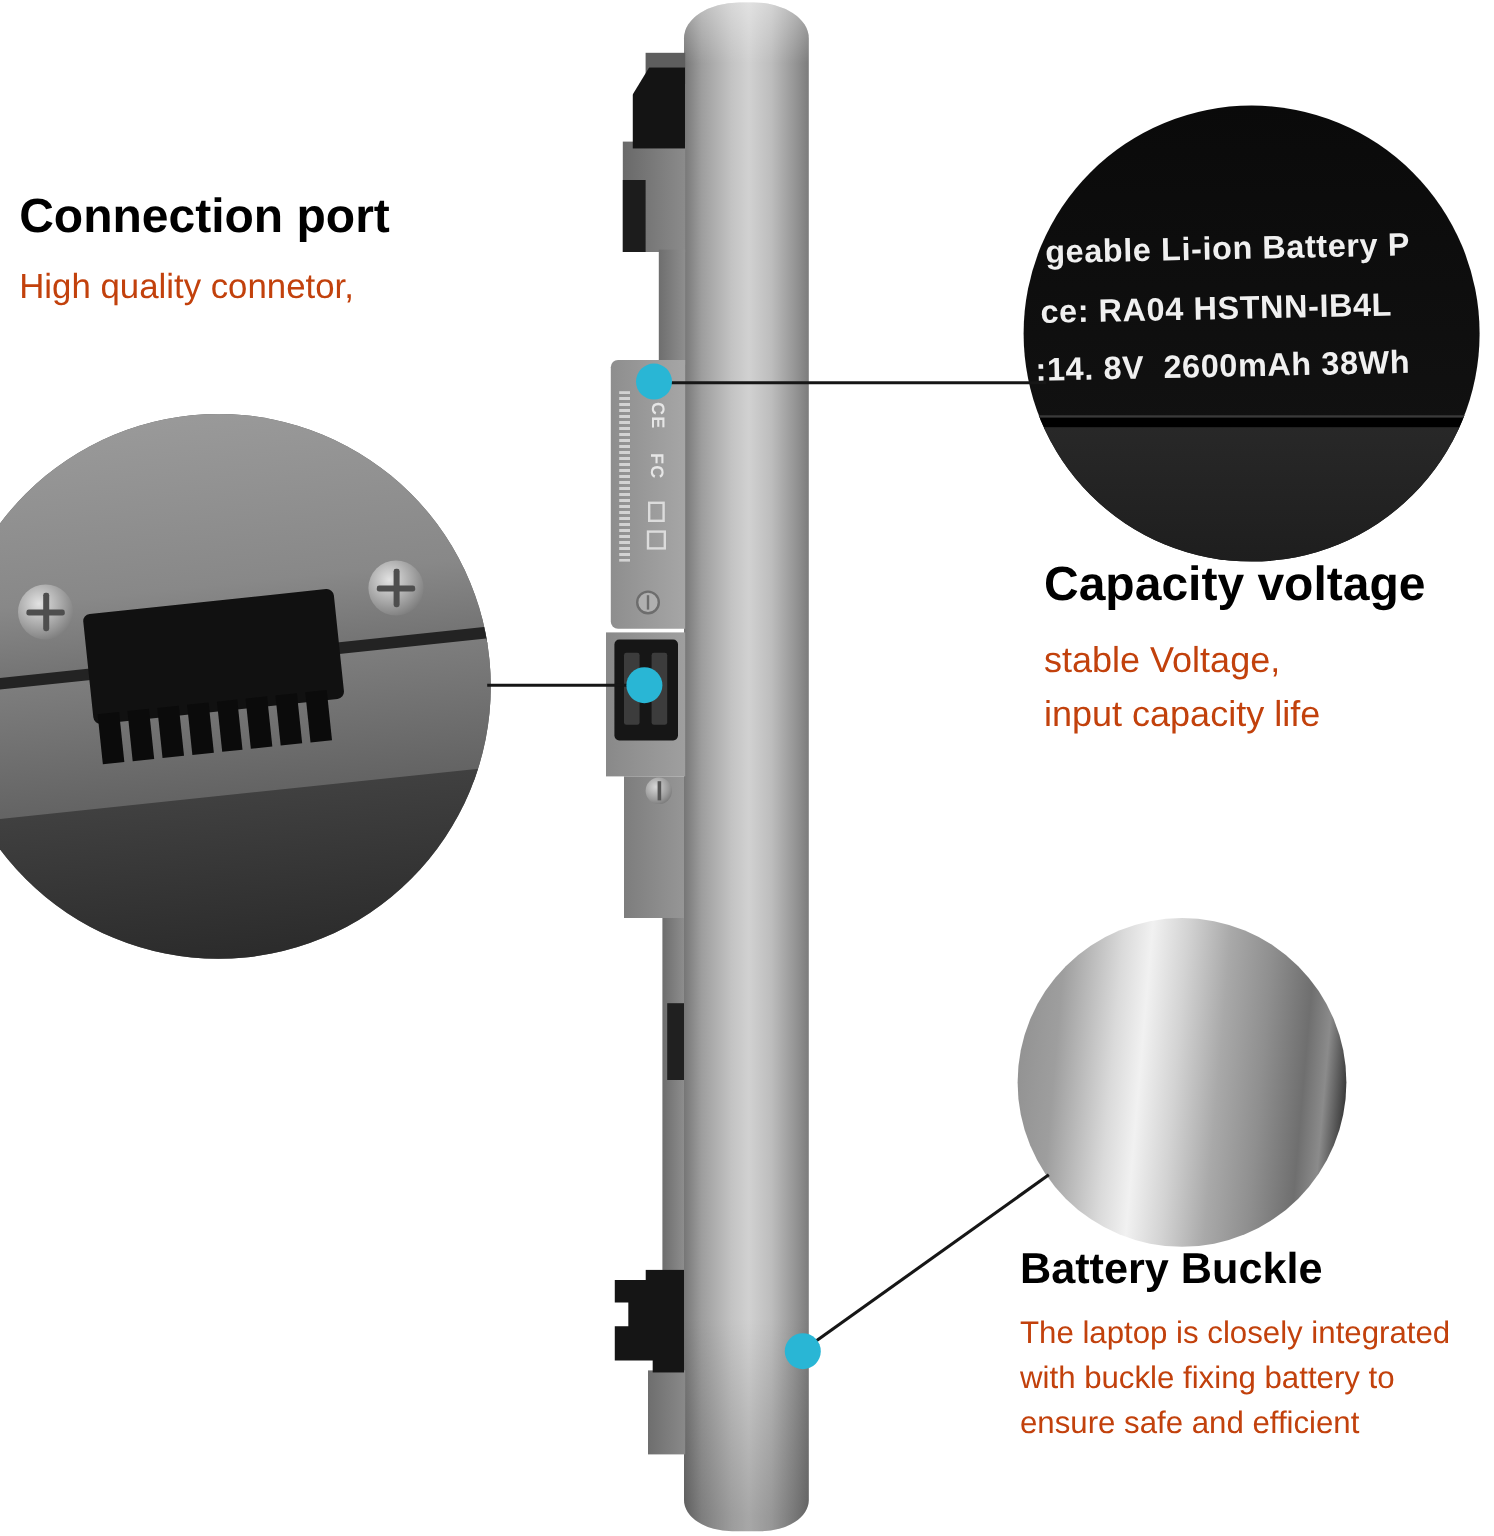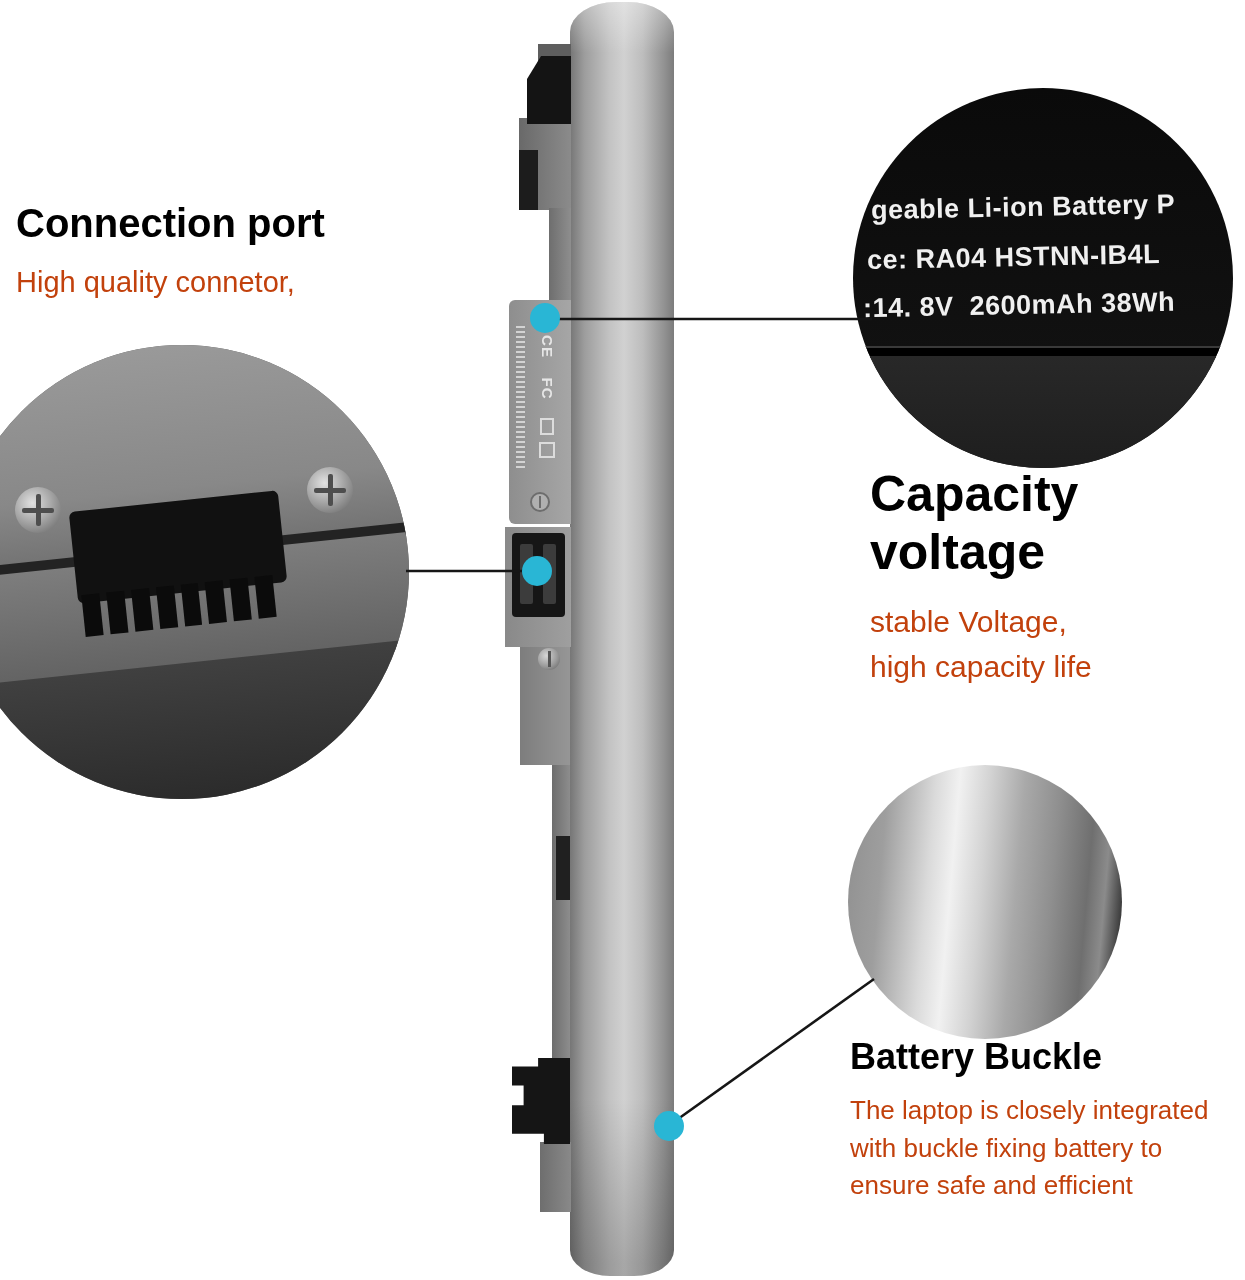--- a/index.html
+++ b/index.html
@@ -87,25 +87,25 @@
   
   .leaders{position:absolute;left:0;top:0;z-index:30;pointer-events:none;}
   .dot{position:absolute;width:30px;height:30px;border-radius:50%;background:#29b6d5;z-index:40;}
   .dot-label-top{left:530px;top:303px;}
   .dot-connector{left:522px;top:556px;}
   .dot-buckle{left:654px;top:1111px;}
   
   .annot{position:absolute;z-index:50;}
   .annot-title{font-weight:bold;color:#000;}
   .annot-line{color:#c2410c;}
-  .annot-connection{left:16px;top:158px;width:430px;margin-top:43px;}
+  .annot-connection{left:16px;top:158px;width:430px;}
   .annot-connection .annot-title{font-size:40px;margin-bottom:16px;}
   .annot-connection .annot-line{font-size:29px;line-height:1.42;}
   .annot-capacity{left:870px;top:465px;width:370px;}
-  .annot-capacity .annot-title{font-size:50px;margin-bottom:18px;}
+  .annot-capacity .annot-title{font-size:40px;margin-bottom:18px;}
   .annot-capacity .annot-line{font-size:30px;line-height:1.5;}
   .annot-buckle{left:850px;top:1036px;width:400px;}
   .annot-buckle .annot-title{font-size:36px;margin-bottom:14px;}
   .annot-buckle .annot-line{font-size:26px;line-height:1.45;}
 </style>
 </head>
 <body>
 
 <div class="canvas">
 
@@ -179,21 +179,21 @@
   <div class="dot dot-buckle"></div>
 
   <div class="annot annot-connection">
     <div class="annot-title">Connection port</div>
     <div class="annot-line">High quality connetor,</div>
   </div>
 
   <div class="annot annot-capacity">
     <div class="annot-title">Capacity voltage</div>
     <div class="annot-line">stable Voltage,</div>
-    <div class="annot-line">high capacity life</div>
+    <div class="annot-line">input capacity life</div>
   </div>
 
   <div class="annot annot-buckle">
     <div class="annot-title">Battery Buckle</div>
     <div class="annot-line">The laptop is closely integrated</div>
     <div class="annot-line">with buckle fixing battery to</div>
     <div class="annot-line">ensure safe and efficient</div>
   </div>
 
 </div>

